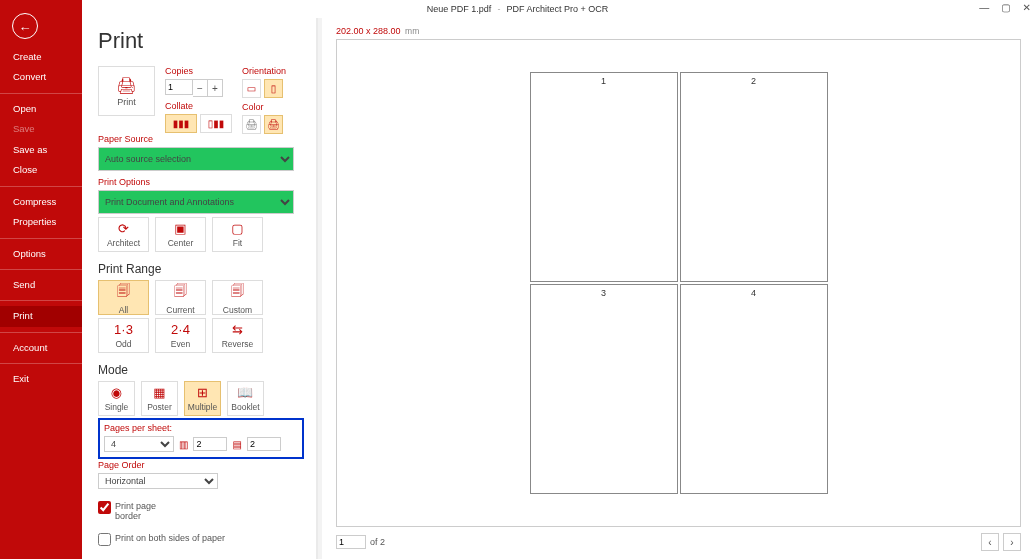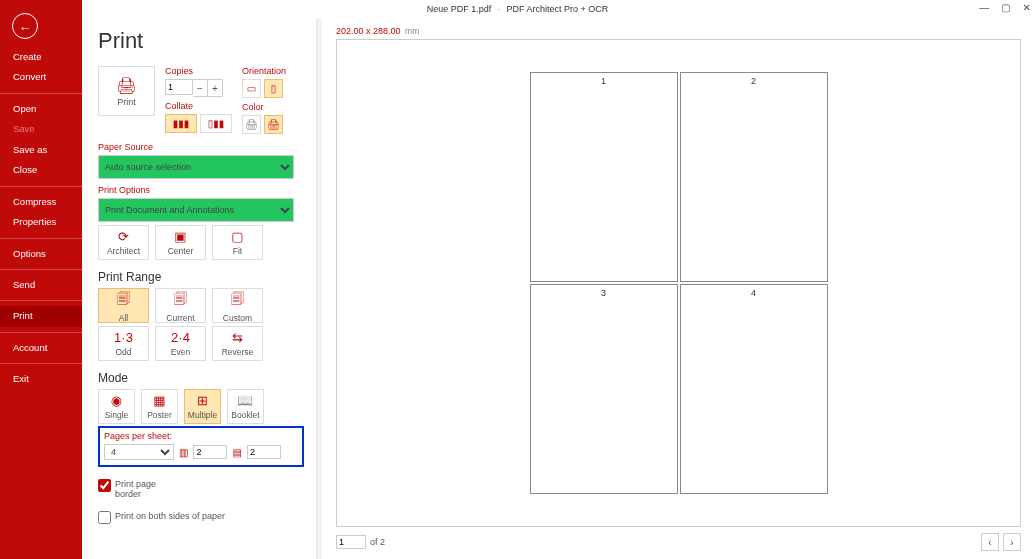--- a/index.html
+++ b/index.html
@@ -386,21 +386,21 @@
                   <span style="color:#777">🖨</span>
                 </div>
               <div class="btn-icon sel">
                   <span>🖨</span>
                 </div>
             </div>
           </div>
         </div>
       </div>
 
-      <div style="margin-top:8px;">
+      <div style="margin-top:0;">
         <span class="label-sm">Paper Source</span>
         <select class="full">
           <option>Auto source selection</option>
         </select>
       </div>
 
       <div style="margin-top:6px;">
         <span class="label-sm">Print Options</span>
         <select class="full">
           <option>Print Document and Annotations</option>
@@ -476,20 +476,24 @@
         <span class="label-sm">Pages per sheet:</span>
         <div class="pps-row">
           <select class="small"><option>4</option></select>
           <span class="grid-ic">▥</span>
           <input class="num-tiny" value="2" style="">
           <span class="grid-ic">▤</span>
           <input class="num-tiny" value="2" style="">
         </div>
       </div>
 
+      <div style="margin-top:1px;">
+        <span class="label-sm">Page Order</span>
+        <select class="small" style="width:120px"><option>Horizontal</option></select>
+      </div>
 
       <div class="cb-row">
         <input type="checkbox" checked="" style="">
         <span style="max-width:60px">Print page border</span>
       </div>
       <div class="cb-row">
         <input type="checkbox" style="">
         <span>Print on both sides of paper</span>
       </div>
 

